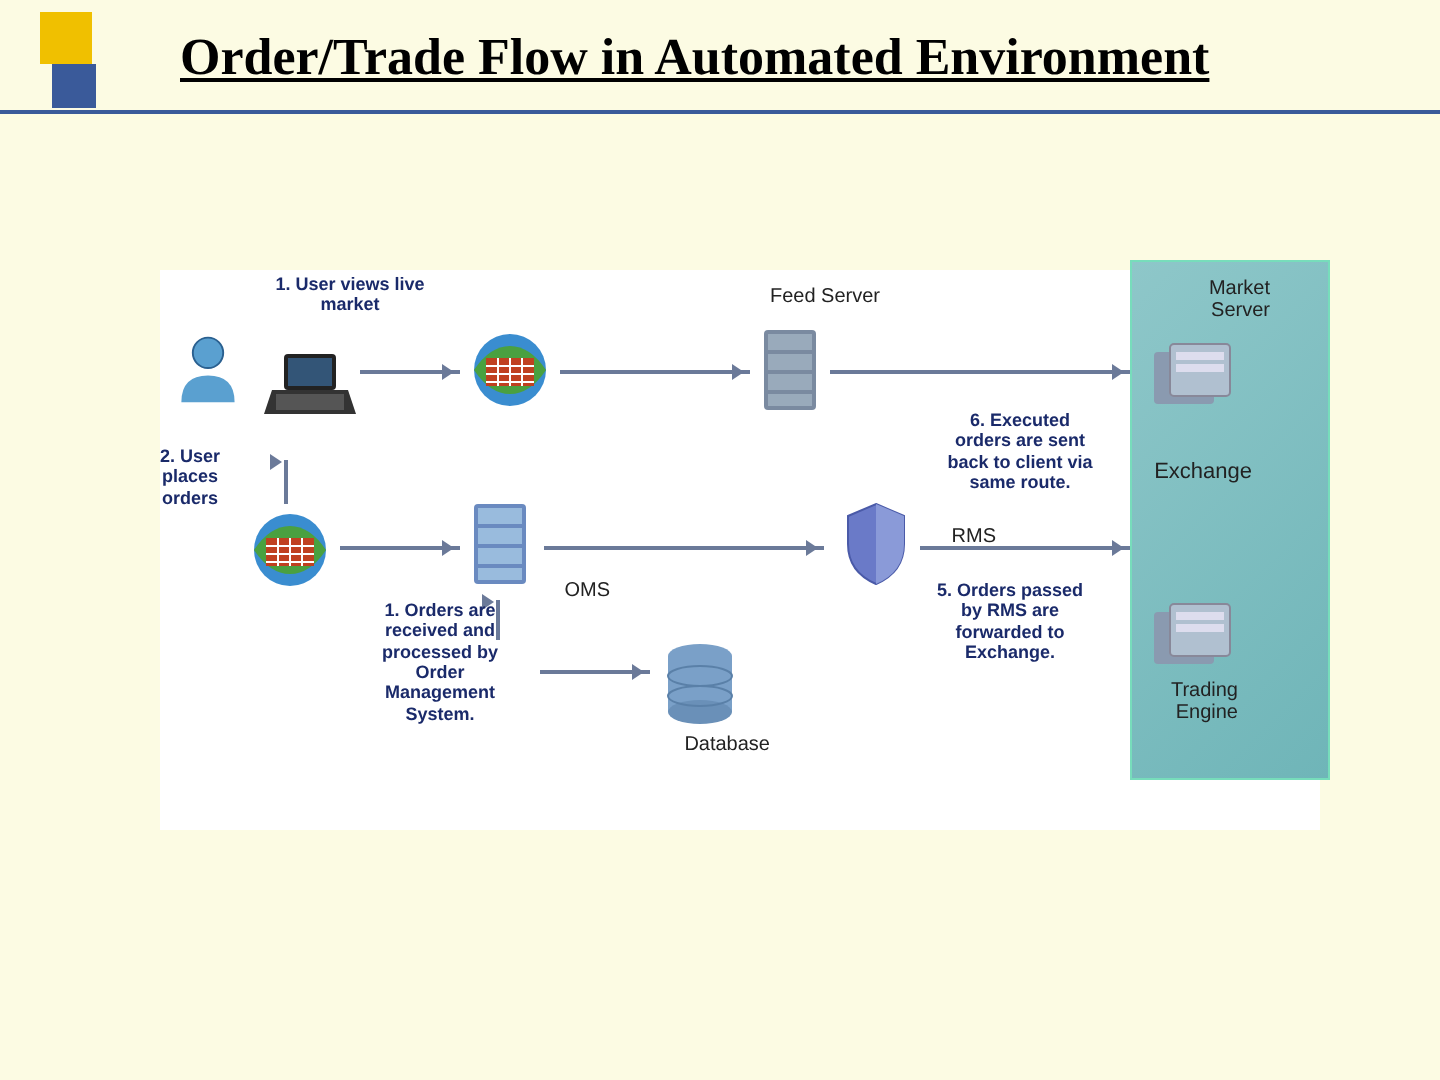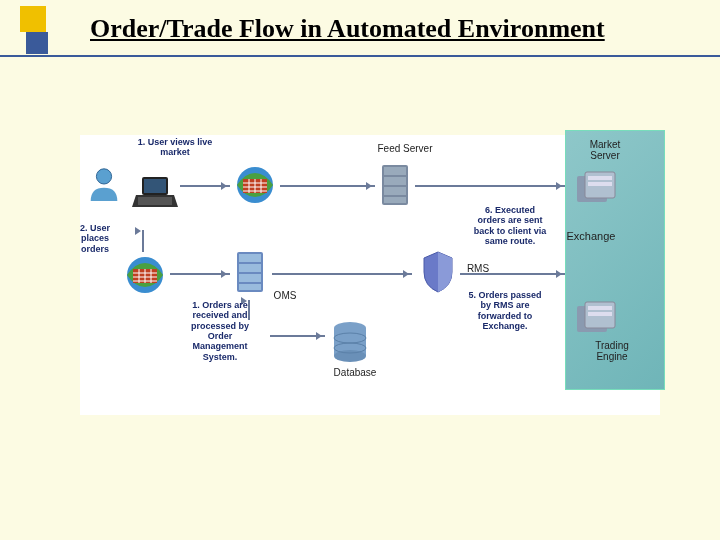--- a/index.html
+++ b/index.html
@@ -5,21 +5,21 @@
   * { box-sizing: border-box; margin: 0; padding: 0; }
   body { width: 720px; height: 540px; background: #fcfbe3; font-family: Arial, sans-serif; position: relative; overflow: hidden; }
   .corner-decor { position: absolute; top: 0; left: 0; width: 80px; height: 90px; }
   .sq-yellow { position: absolute; top: 6px; left: 20px; width: 26px; height: 26px; background: #f0c000; }
   .sq-blue { position: absolute; top: 32px; left: 26px; width: 22px; height: 22px; background: #3a5a9a; }
   .hr-line { position: absolute; top: 55px; left: 0; width: 720px; height: 2px; background: #3a5a9a; }
   .title { position: absolute; top: 14px; left: 90px; font-family: "Times New Roman", serif; font-size: 26px; font-weight: bold; color: #000000; text-decoration: underline; }
   .diagram { position: absolute; top: 135px; left: 80px; width: 580px; height: 280px; background: #fff; overflow: visible; }
   .exchange-zone { position: absolute; top: -5px; right: -5px; width: 100px; height: 260px; background: linear-gradient(135deg, #8ec7c9 0%, #6fb5b8 100%); border: 1px solid #7db; }
   .node-label { position: absolute; font-size: 9px; font-weight: bold; color: #1a2a6a; text-align: center; line-height: 1.15; }
-  .comp-label { position: absolute; font-size: 10px; color: #222; text-align: center; }
+  .comp-label { position: absolute; font-size: 10px; color: #222; text-align: right; }
   .arrow { position: absolute; height: 2px; background: #6b7a99; }
   .arrow::after { content: ""; position: absolute; right: -1px; top: -3px; border: 4px solid transparent; border-left: 6px solid #6b7a99; }
   svg.icon { position: absolute; }
 </style>
 </head>
 <body>
 
 <div class="corner-decor">
   <div class="sq-yellow"></div>
   <div class="sq-blue"></div>
@@ -124,18 +124,18 @@
 
   <div class="node-label" style="top:2px;left:50px;width:90px">1. User views live market</div>
   <div class="node-label" style="top:88px;left:-10px;width:50px">2. User places orders</div>
   <div class="node-label" style="top:165px;left:100px;width:80px">1. Orders are received and processed by Order Management System.</div>
   <div class="node-label" style="top:155px;left:385px;width:80px">5. Orders passed by RMS are forwarded to Exchange.</div>
   <div class="node-label" style="top:70px;left:390px;width:80px">6. Executed orders are sent back to client via same route.</div>
 
   <div class="comp-label" style="top:8px;left:290px;width:70px">Feed Server</div>
   <div class="comp-label" style="top:4px;left:495px;width:60px">Market Server</div>
   <div class="comp-label" style="top:95px;left:476px;width:70px;font-size:11px">Exchange</div>
-  <div class="comp-label" style="top:205px;left:502px;width:60px">Trading Engine</div>
+  <div class="comp-label" style="top:205px;left:479px;width:60px">Trading Engine</div>
   <div class="comp-label" style="top:155px;left:185px;width:40px">OMS</div>
   <div class="comp-label" style="top:128px;left:378px;width:40px">RMS</div>
   <div class="comp-label" style="top:232px;left:245px;width:60px">Database</div>
 
 </div>
 
 </body></html>

